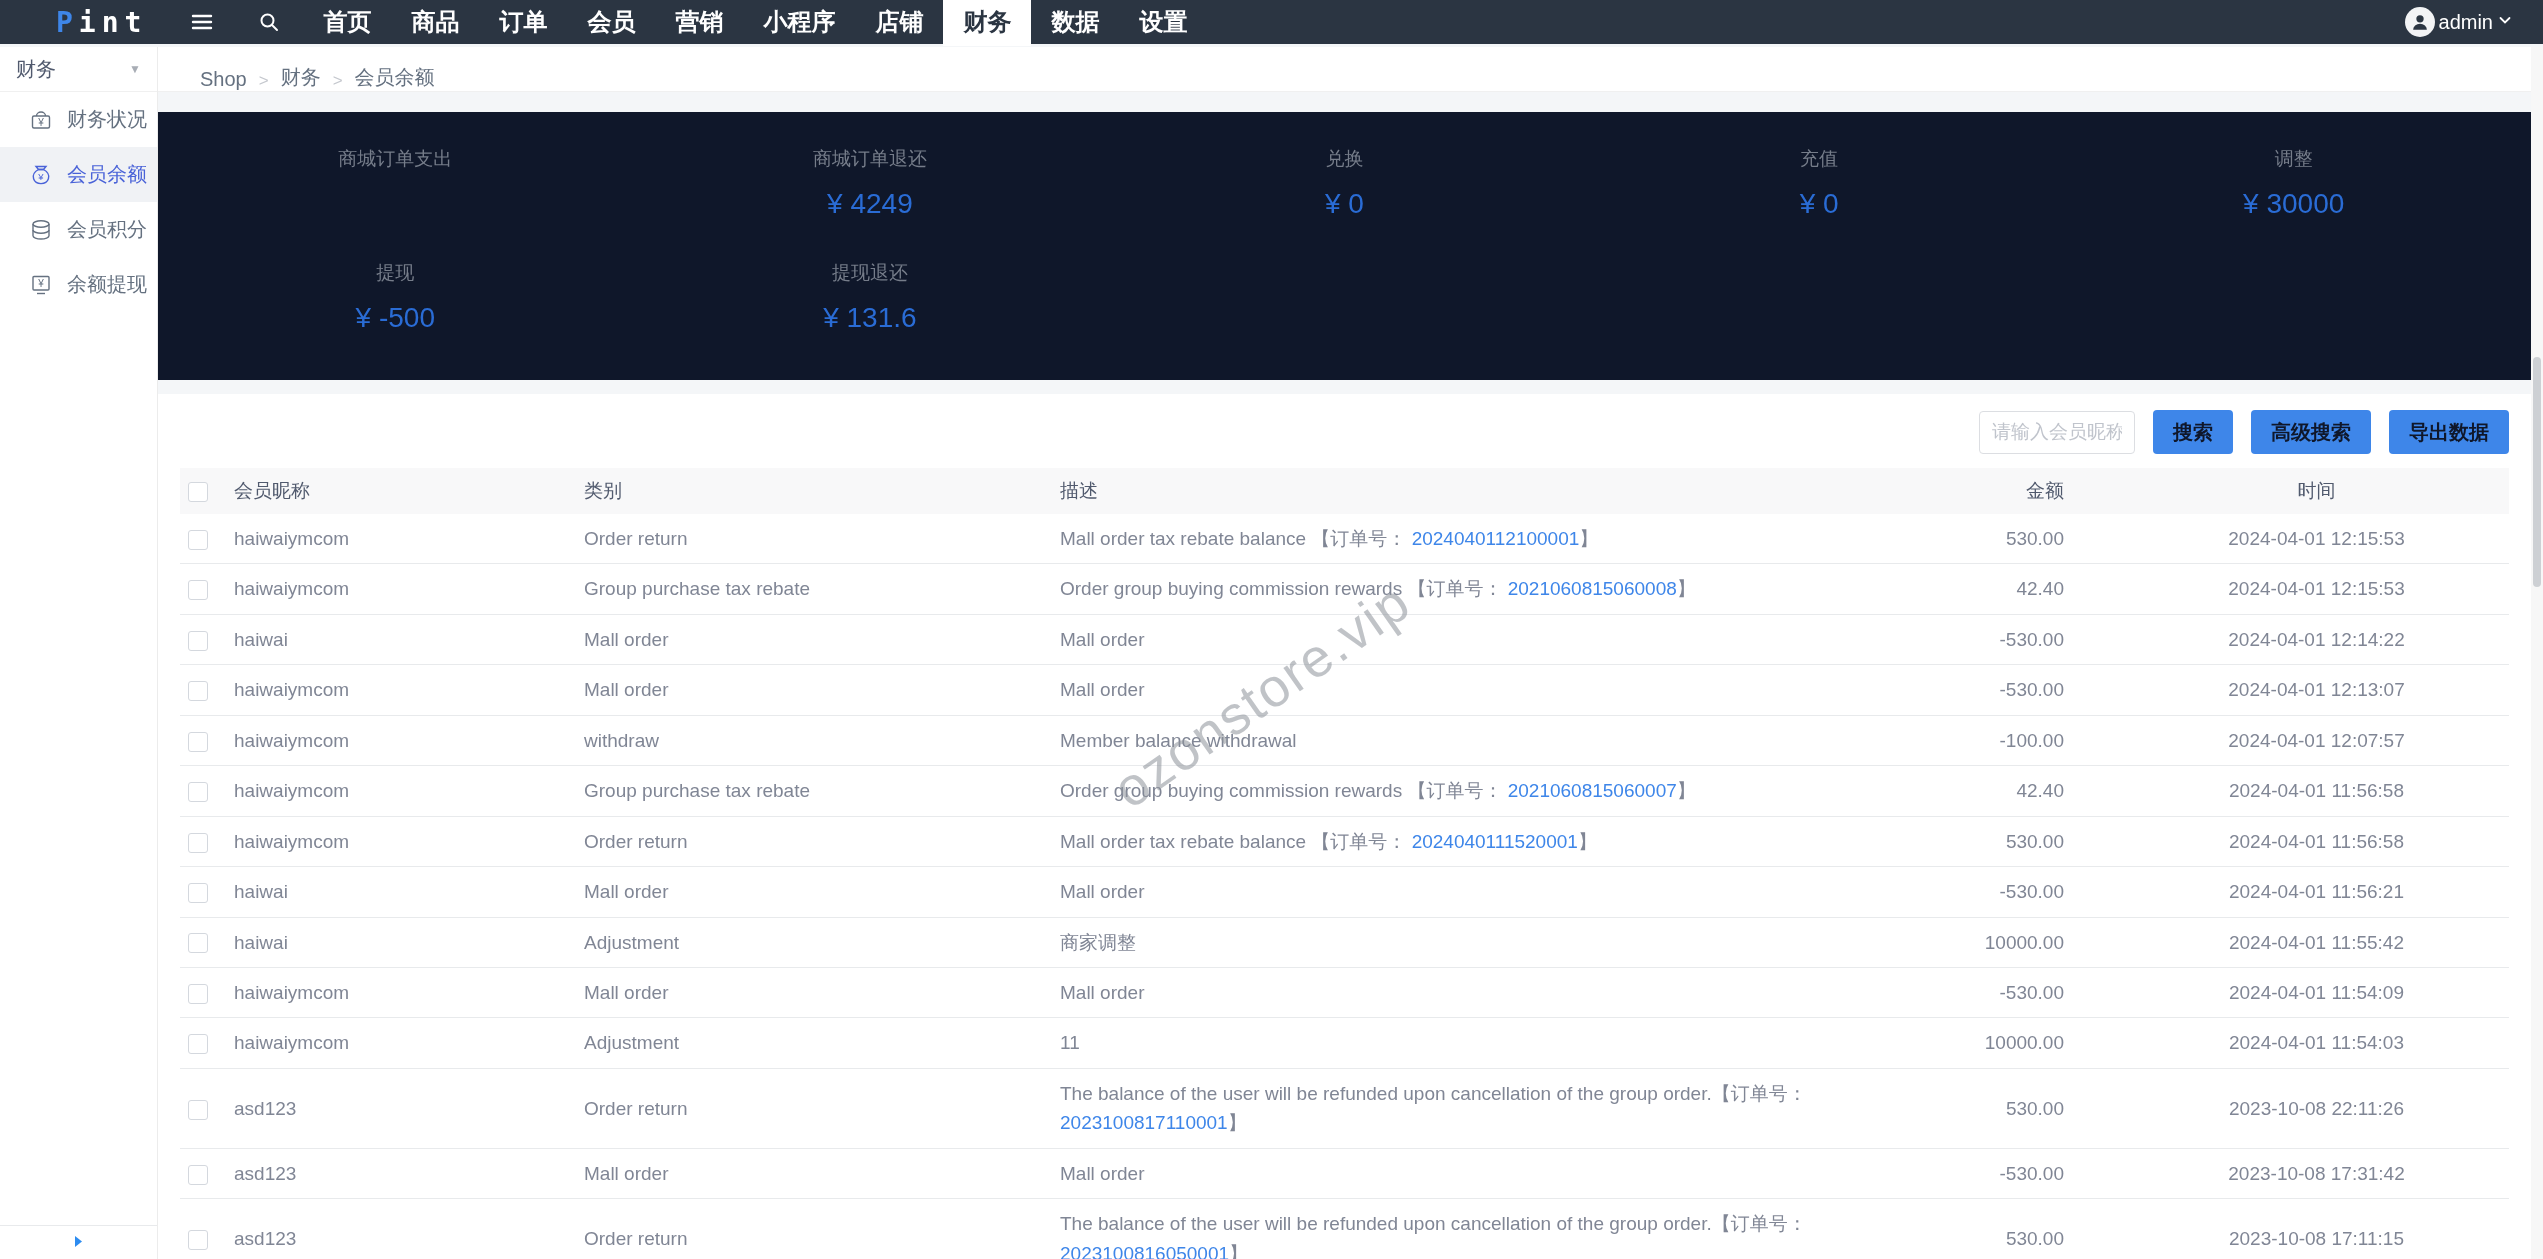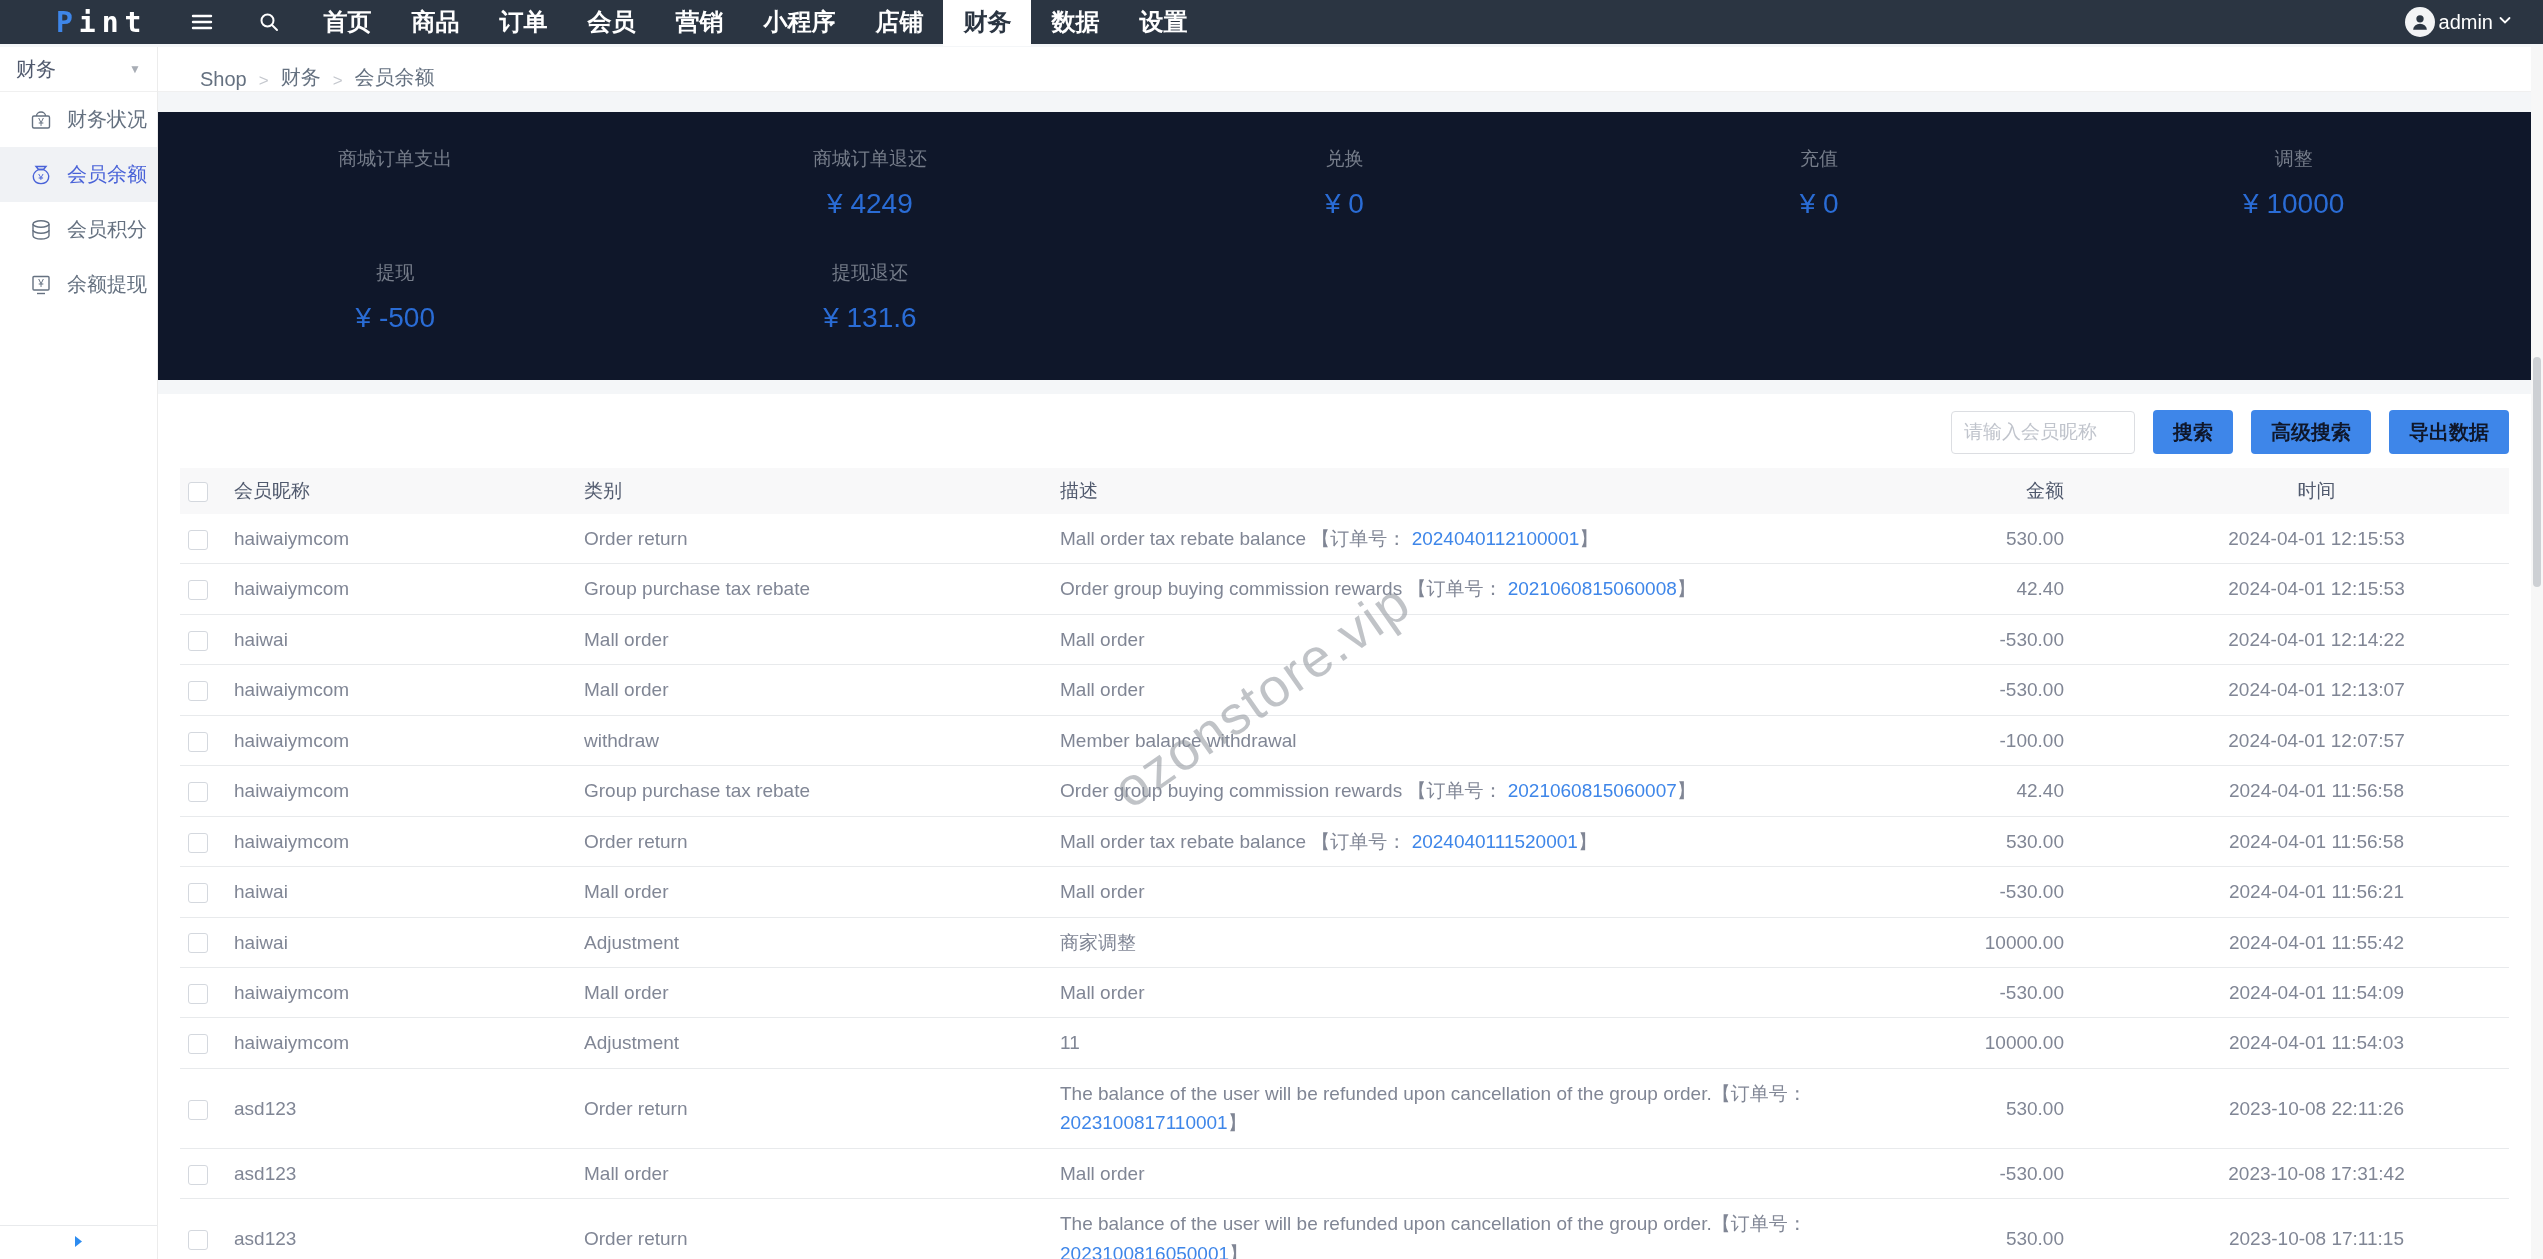--- a/index.html
+++ b/index.html
@@ -49,21 +49,21 @@
   .breadcrumb-bar .sep { margin:0 12px; color:#c5c8ce; font-size:17px; }
   .stats-card { margin-top:20px; background:#0f172a; padding:34px 0 46px; flex:0 0 auto; }
   .stats-grid { display:grid; grid-template-columns:repeat(5,1fr); row-gap:40px;
     text-align:center; }
   .stat-label { font-size:19px; color:#767d8a; }
   .stat-value { font-size:28px; color:var(--stat-value,#2a6cd5); margin-top:16px; }
   .table-card { margin-top:14px; background:#fff; padding:8px 22px 0; flex:1 1 auto;
     position:relative; overflow:hidden; }
   .toolbar { display:flex; justify-content:flex-end; align-items:center;
     gap:18px; padding:8px 0 14px; }
-  .search-input { width:184px; height:43px; border:1px solid #dcdee2; border-radius:4px;
+  .search-input { width:156px; height:43px; border:1px solid #dcdee2; border-radius:4px;
     padding:0 12px; font-size:19px; color:#515a6e; outline:none;
     font-family:"Liberation Sans","DejaVu Sans",sans-serif; }
   .search-input::placeholder { color:#c0c4cc; }
   .btn { height:44px; padding:0 20px; background:var(--accent,#3e86e9); color:#0f172a;
     font-size:20px; border:none; border-radius:4px; cursor:pointer; white-space:nowrap;
     font-family:"Liberation Sans","DejaVu Sans",sans-serif;font-weight:bold; }
   table { width:100%; border-collapse:collapse; table-layout:fixed;
     font-size:19px; color:#808695; }
   thead th { background:#f8f8f9; color:#515a6e; font-weight:400; text-align:left;
     padding:10px 8px; }
@@ -210,21 +210,21 @@
         <div>
           <div class="stat-label">兑换</div>
           <div class="stat-value">¥ 0</div>
         </div>
         <div>
           <div class="stat-label">充值</div>
           <div class="stat-value">¥ 0</div>
         </div>
         <div>
           <div class="stat-label">调整</div>
-          <div class="stat-value">¥ 10000</div>
+          <div class="stat-value">¥ 30000</div>
         </div>
         <div>
           <div class="stat-label">提现</div>
           <div class="stat-value">¥ -500</div>
         </div>
         <div>
           <div class="stat-label">提现退还</div>
           <div class="stat-value">¥ 131.6</div>
         </div>
       </div>

